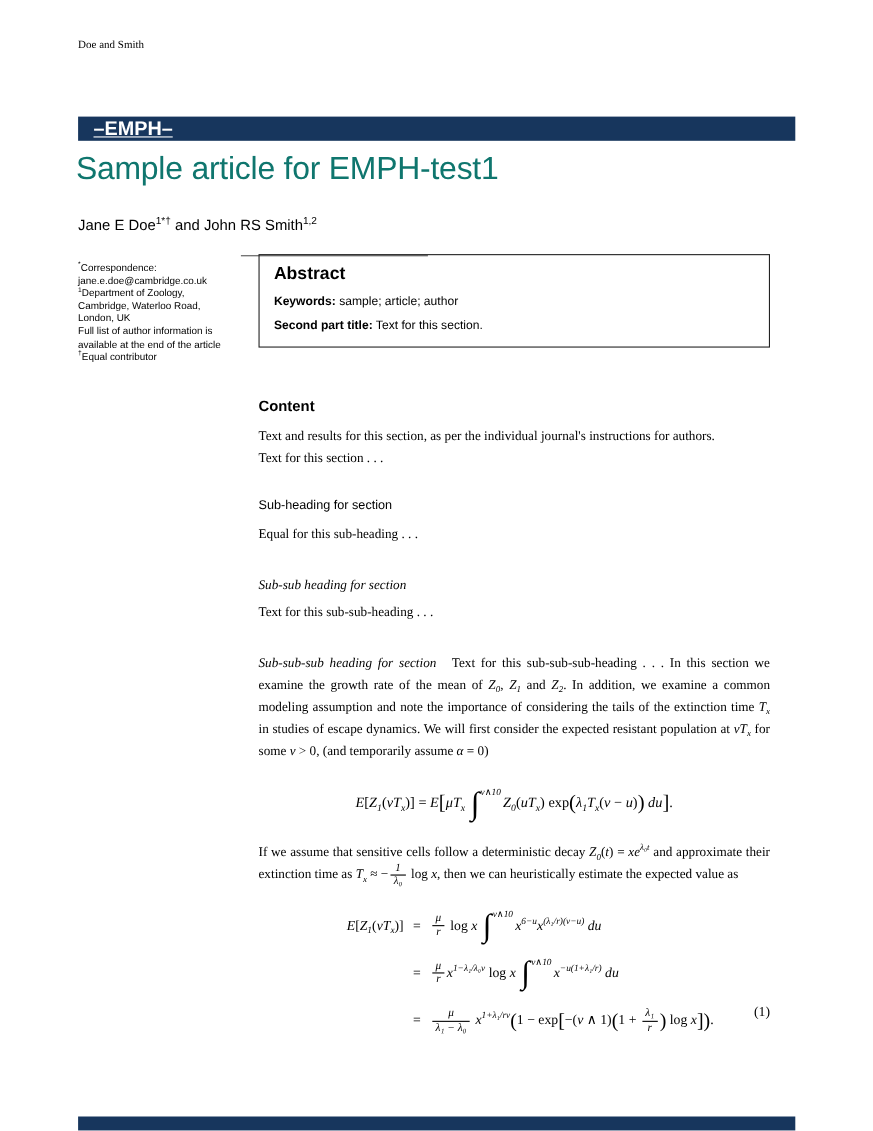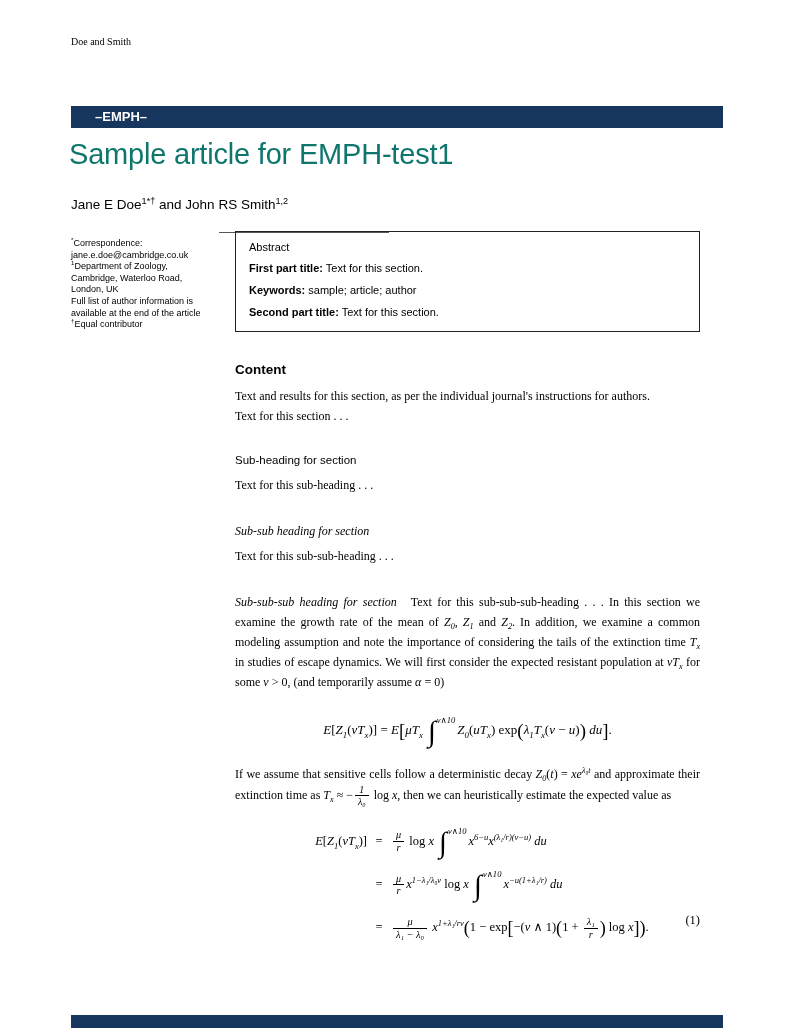--- a/index.html
+++ b/index.html
@@ -9,23 +9,23 @@
     font-family:"Liberation Serif", "DejaVu Serif", serif;
   }
 
   
   .running-header { position:absolute; left:71px; top:36px; font-size:10px; }
   .banner {
     position:absolute; left:71px; top:106px; width:652px; height:22px;
     background:var(--banner-bg,#17365D);
   }
   .banner-text {
-    display:inline-block; padding-left:24px; line-height:22px;
+    display:inline-block; padding-left:14px; line-height:22px;
     color:var(--banner-fg,#fff); font-family:"Liberation Sans",sans-serif;
-    font-weight:bold; font-size:13px;
+    font-weight:bold; font-size:18px;text-decoration:underline;
   }
   .title {
     position:absolute; left:69px; top:138px; margin:0;
     font-family:"Liberation Sans",sans-serif; font-weight:normal; font-size:29px;
     letter-spacing:-0.2px; color:#0f766e;
   }
   .authors {
     position:absolute; left:71px; top:197px;
     font-family:"Liberation Sans",sans-serif; font-size:13.5px;
   }
@@ -37,21 +37,21 @@
     position:absolute; left:71px; top:238px; width:150px;
     font-family:"Liberation Sans",sans-serif; font-size:9px; line-height:11.6px;
   }
 
   
   .abstract {
     position:absolute; left:235px; top:231px; width:465px; box-sizing:border-box;
     border:1px solid #222; padding:9px 13px 12px;
     font-family:"Liberation Sans",sans-serif;
   }
-  .abstract-heading { font-weight:normal; font-size:11px; }
+  .abstract-heading { font-weight:bold; font-size:16px; }
   .abstract-item { font-size:11px; margin-top:8px; line-height:14px; }
   .ab-label { font-weight:bold; }
 
   
   .main {
     position:absolute; left:235px; top:360px; width:465px;
     font-size:12px; line-height:20px;
   }
   .h-big {
     font-family:Liberation Sans, sans-serif; font-size:13.5px; font-weight:bold;
@@ -126,42 +126,38 @@
     <div><span class="mt">Cambridge, Waterloo Road,</span></div>
     <div><span class="mt">London, UK</span></div>
     <div><span class="mt">Full list of author information is</span></div>
     <div><span class="mt">available at the end of the article</span></div>
     <div><sup>†</sup><span class="mt">Equal contributor</span></div>
   </aside>
 
   <section class="abstract">
     <div class="abstract-heading">Abstract</div>
     <div class="abstract-item">
-      <span class="ab-label">First part title:</span>
-      <span>Text for this section.</span>
-    </div>
-    <div class="abstract-item">
       <span class="ab-label">Keywords:</span>
       <span>sample; article; author</span>
     </div>
     <div class="abstract-item">
       <span class="ab-label">Second part title:</span>
       <span>Text for this section.</span>
     </div>
   </section>
 
   <main class="main">
 
     <h2 class="h-big">Content</h2>
     <p class="p-just">Text and results for this section, as per the individual journal's instructions for authors.</p>
 
     <p class="p-std">Text for this section . . .</p>
 
     <h3 class="h-sub">Sub-heading for section</h3>
-    <p class="p-std">Text for this sub-heading . . .</p>
+    <p class="p-std">Equal for this sub-heading . . .</p>
 
     <h4 class="h-subsub">Sub-sub heading for section</h4>
     <p class="p-std">Text for this sub-sub-heading . . .</p>
 
     <p class="p-just p-para1">
       <span class="runin">Sub-sub-sub heading for section</span><span><span class="mt">Text for this sub-sub-sub-heading . . . In this section we examine the growth rate of the mean of </span><span class="mv">Z</span><sub>0</sub><span class="mt">, </span><span class="mv">Z</span><sub>1</sub><span class="mt"> and </span><span class="mv">Z</span><sub>2</sub><span class="mt">. In addition, we examine a common modeling assumption and note the importance of considering the tails of the extinction time </span><span class="mv">T</span><sub>x</sub><span class="mt"> in studies of escape dynamics. We will first consider the expected resistant population at </span><span class="mv">vT</span><sub>x</sub><span class="mt"> for some </span><span class="mv">v</span><span class="mt"> &gt; 0, (and temporarily assume </span><span class="mv">α</span><span class="mt"> = 0)</span></span>
     </p>
 
     <div class="disp"><span class="mv">E</span><span class="mt">[</span><span class="mv">Z</span><sub>1</sub><span class="mt">(</span><span class="mv">vT</span><sub>x</sub><span class="mt">)] = </span><span class="mv">E</span><span class="big">[</span><span class="mv">μT</span><sub>x</sub><span class="intw">
           <span class="intg">∫</span>

